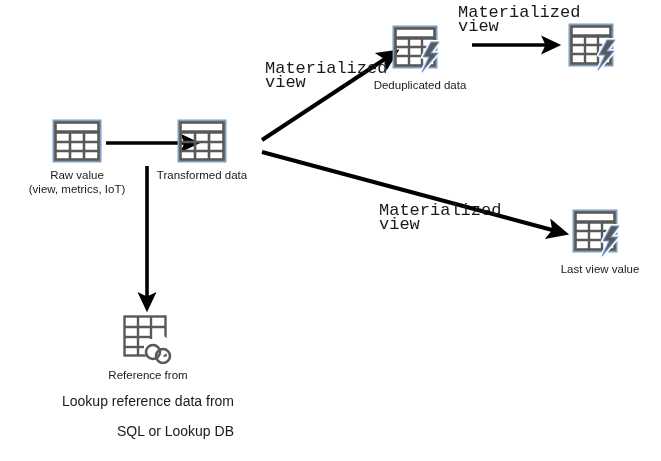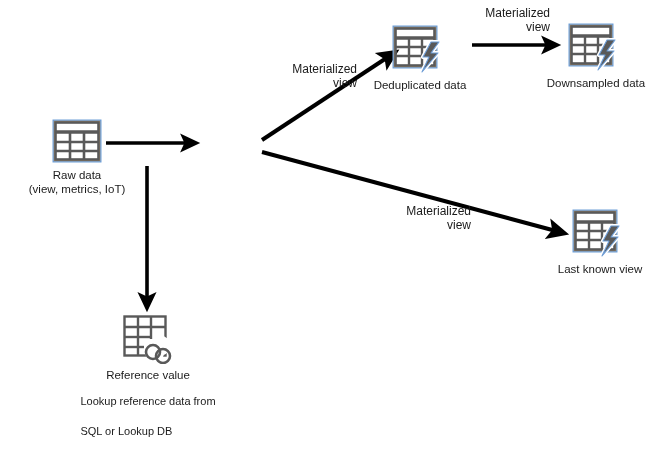--- a/index.html
+++ b/index.html
@@ -23,34 +23,35 @@
   }
   .node-label {
     font-size: 11.5px;
     color: #1a1a1a;
     text-align: center;
     line-height: 14px;
     white-space: nowrap;
     margin-top: 4px;
   }
   .node-caption {
-    font-size: 11px;
+    font-size: 14px;
     color: #1a1a1a;
-    text-align: left;
+    text-align: right;
     line-height: 15px;
     white-space: nowrap;
     margin-top: 12px;
   }
   .edge-label {
     position: absolute;
-    font-size: 12px;
+    font-size: 17px;
     color: #1a1a1a;
-    text-align: right;
+    text-align: left;
     line-height: 14px;
     white-space: nowrap;
+    font-family: Liberation Mono, monospace;
   }
   svg.icon { display: block; }
   svg#edges {
     position: absolute;
     left: 0;
     top: 0;
     width: 661px;
     height: 461px;
     pointer-events: none;
   }
@@ -95,25 +96,40 @@
         <rect x="3.5" y="3.5" width="45" height="39" fill="none" stroke="#c8a06a" stroke-width="1.4"></rect>
         <rect x="4.5" y="4.5" width="43" height="37" fill="none" stroke="#595959" stroke-width="2.6"></rect>
         <line x1="5" y1="14" x2="47" y2="14" stroke="#595959" stroke-width="3.4"></line>
         <line x1="5" y1="24" x2="47" y2="24" stroke="#595959" stroke-width="2.6"></line>
         <line x1="5" y1="33" x2="47" y2="33" stroke="#595959" stroke-width="2.6"></line>
         <line x1="19" y1="15" x2="19" y2="41" stroke="#595959" stroke-width="2.6"></line>
         <line x1="33" y1="15" x2="33" y2="41" stroke="#595959" stroke-width="2.6"></line>
       </svg>
     </span>
     <span class="node-label">
-      <span>Raw data</span><br>
+      <span>Raw value</span><br>
       <span>(view, metrics, IoT)</span>
     </span>
   </div>
 
+  <div class="node" style="left:147px; top:118px; width:110px;">
+    <span>
+      <svg class="icon" width="52" height="46" viewBox="0 0 52 46">
+        <rect x="2.5" y="2.5" width="47" height="41" fill="none" stroke="#6f9fd8" stroke-width="2"></rect>
+        <rect x="3.5" y="3.5" width="45" height="39" fill="none" stroke="#c8a06a" stroke-width="1.4"></rect>
+        <rect x="4.5" y="4.5" width="43" height="37" fill="none" stroke="#595959" stroke-width="2.6"></rect>
+        <line x1="5" y1="14" x2="47" y2="14" stroke="#595959" stroke-width="3.4"></line>
+        <line x1="5" y1="24" x2="47" y2="24" stroke="#595959" stroke-width="2.6"></line>
+        <line x1="5" y1="33" x2="47" y2="33" stroke="#595959" stroke-width="2.6"></line>
+        <line x1="19" y1="15" x2="19" y2="41" stroke="#595959" stroke-width="2.6"></line>
+        <line x1="33" y1="15" x2="33" y2="41" stroke="#595959" stroke-width="2.6"></line>
+      </svg>
+    </span>
+    <span class="node-label">Transformed data</span>
+  </div>
 
   <div class="node" style="left:360px; top:24px; width:120px;">
     <span>
       <svg class="icon" width="58" height="50" viewBox="0 0 58 50">
         <rect x="2.5" y="2.5" width="43" height="41" fill="none" stroke="#6f9fd8" stroke-width="2"></rect>
         <rect x="3.5" y="3.5" width="41" height="39" fill="none" stroke="#c8a06a" stroke-width="1.4"></rect>
         <rect x="4.5" y="4.5" width="39" height="37" fill="none" stroke="#595959" stroke-width="2.6"></rect>
         <line x1="5" y1="14" x2="43" y2="14" stroke="#595959" stroke-width="3.4"></line>
         <line x1="5" y1="23" x2="43" y2="23" stroke="#595959" stroke-width="2.4"></line>
         <line x1="5" y1="32" x2="43" y2="32" stroke="#595959" stroke-width="2.4"></line>
@@ -134,58 +150,57 @@
         <rect x="4.5" y="4.5" width="39" height="37" fill="none" stroke="#595959" stroke-width="2.6"></rect>
         <line x1="5" y1="14" x2="43" y2="14" stroke="#595959" stroke-width="3.4"></line>
         <line x1="5" y1="23" x2="43" y2="23" stroke="#595959" stroke-width="2.4"></line>
         <line x1="5" y1="32" x2="43" y2="32" stroke="#595959" stroke-width="2.4"></line>
         <line x1="18" y1="15" x2="18" y2="41" stroke="#595959" stroke-width="2.4"></line>
         <line x1="31" y1="15" x2="31" y2="41" stroke="#595959" stroke-width="2.4"></line>
         <path d="M40 18 L32 33 L38 33 L31 48 L47 29 L40 29 L48 18 Z" fill="#ffffff" stroke="#ffffff" stroke-width="4" stroke-linejoin="round"></path>
         <path d="M40 18 L32 33 L38 33 L31 48 L47 29 L40 29 L48 18 Z" fill="#595959" stroke="#6f9fd8" stroke-width="1.1" stroke-linejoin="round"></path>
       </svg>
     </span>
-    <span class="node-label">Downsampled data</span>
   </div>
 
   <div class="node" style="left:545px; top:208px; width:110px;">
     <span>
       <svg class="icon" width="58" height="50" viewBox="0 0 58 50">
         <rect x="2.5" y="2.5" width="43" height="41" fill="none" stroke="#6f9fd8" stroke-width="2"></rect>
         <rect x="3.5" y="3.5" width="41" height="39" fill="none" stroke="#c8a06a" stroke-width="1.4"></rect>
         <rect x="4.5" y="4.5" width="39" height="37" fill="none" stroke="#595959" stroke-width="2.6"></rect>
         <line x1="5" y1="14" x2="43" y2="14" stroke="#595959" stroke-width="3.4"></line>
         <line x1="5" y1="23" x2="43" y2="23" stroke="#595959" stroke-width="2.4"></line>
         <line x1="5" y1="32" x2="43" y2="32" stroke="#595959" stroke-width="2.4"></line>
         <line x1="18" y1="15" x2="18" y2="41" stroke="#595959" stroke-width="2.4"></line>
         <line x1="31" y1="15" x2="31" y2="41" stroke="#595959" stroke-width="2.4"></line>
         <path d="M40 18 L32 33 L38 33 L31 48 L47 29 L40 29 L48 18 Z" fill="#ffffff" stroke="#ffffff" stroke-width="4" stroke-linejoin="round"></path>
         <path d="M40 18 L32 33 L38 33 L31 48 L47 29 L40 29 L48 18 Z" fill="#595959" stroke="#6f9fd8" stroke-width="1.1" stroke-linejoin="round"></path>
       </svg>
     </span>
-    <span class="node-label">Last known view</span>
+    <span class="node-label">Last view value</span>
   </div>
 
   <div class="node" style="left:62px; top:312px; width:172px;">
     <span>
       <svg class="icon" width="56" height="52" viewBox="0 0 56 52">
         <rect x="4.5" y="4.5" width="41" height="39" fill="none" stroke="#595959" stroke-width="2.4"></rect>
         <line x1="5" y1="15" x2="45" y2="15" stroke="#595959" stroke-width="2.4"></line>
         <line x1="5" y1="25" x2="32" y2="25" stroke="#595959" stroke-width="2.4"></line>
         <line x1="5" y1="35" x2="24" y2="35" stroke="#595959" stroke-width="2.4"></line>
         <line x1="18" y1="5" x2="18" y2="43" stroke="#595959" stroke-width="2.4"></line>
         <line x1="31" y1="5" x2="31" y2="27" stroke="#595959" stroke-width="2.4"></line>
         <g>
           <path d="M33 32 a7.5 7.5 0 1 0 9 9 a7.5 7.5 0 1 0 -9 -9 Z" fill="#ffffff" stroke="#ffffff" stroke-width="5"></path>
           <circle cx="33" cy="40" r="7" fill="none" stroke="#595959" stroke-width="2.6"></circle>
           <circle cx="43" cy="44" r="7" fill="none" stroke="#595959" stroke-width="2.6"></circle>
         </g>
       </svg>
     </span>
-    <span class="node-label">Reference value</span>
+    <span class="node-label">Reference from</span>
     <span class="node-caption">
       <span>Lookup reference data from</span><br>
       <br>
       <span>SQL or Lookup DB</span>
     </span>
   </div>
 
   <div class="edge-label" style="left:265px; top:62px; width:92px;">
     <span>Materialized</span><br>
     <span>view</span>

